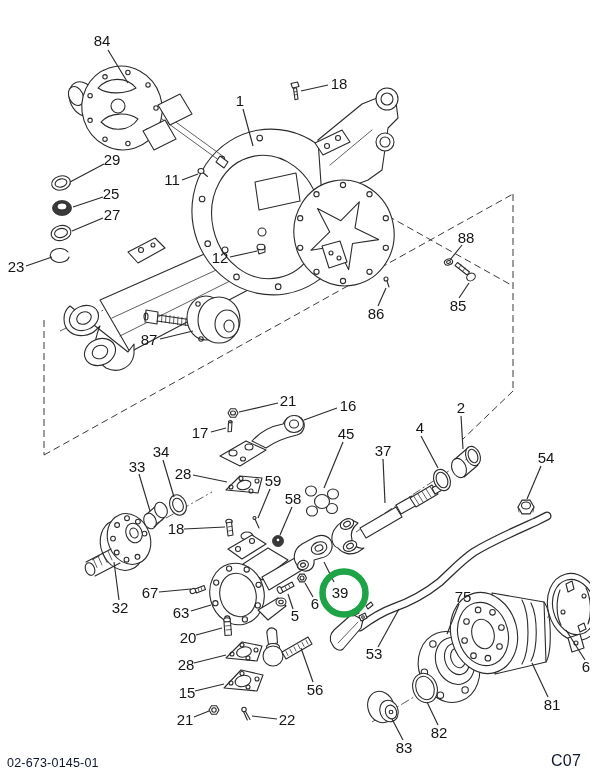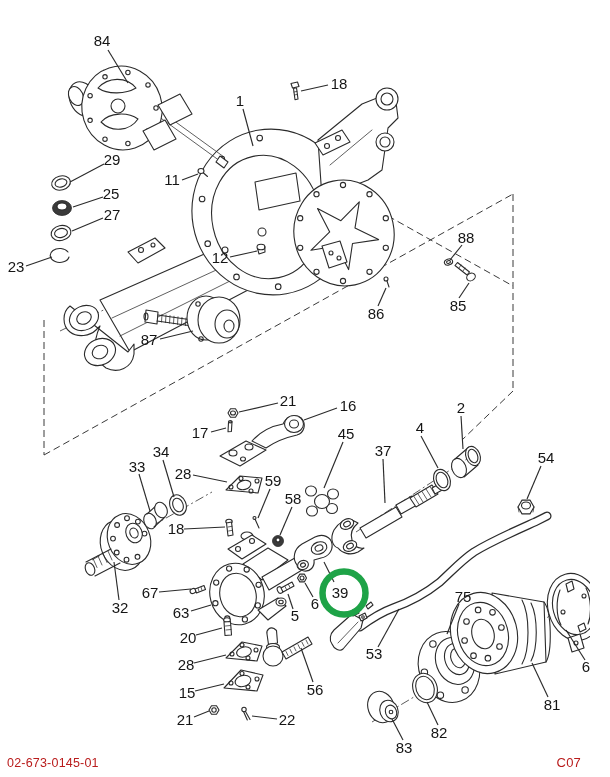--- a/index.html
+++ b/index.html
@@ -9,23 +9,23 @@
   
   .d{stroke:#2b2b2b;fill:none;stroke-width:1.1;stroke-linecap:round;stroke-linejoin:round;}
   .w{fill:#ffffff;}
   .thin{stroke-width:.75;}
   .dash{stroke:#3a3a3a;fill:none;stroke-width:1;stroke-dasharray:7 4;}
   .dashdot{stroke:#4a4a4a;fill:none;stroke-width:.9;stroke-dasharray:9 3 2 3;}
   .dark{fill:#3a3a3a;stroke:#2b2b2b;stroke-width:.8;}
   .leader{stroke:#2b2b2b;stroke-width:1.15;}
   text.callout{font-family:"Liberation Sans",sans-serif;font-size:15px;fill:#151515;}
   .hl{fill:none;stroke-width:6.5;}
-  .code{position:absolute;color:#b91c1c;font-size:12.5px;letter-spacing:.2px;text-align:right;}
+  .code{position:absolute;color:#0f172a;font-size:12.5px;letter-spacing:.2px;text-align:right;}
   #doc-code{left:7px;bottom:7px;}
-  #sheet-code{right:9px;bottom:7px;font-size:13px;}
+  #sheet-code{right:9px;bottom:7px;font-size:16px;}
 </style>
 </head>
 <body>
 
 <div class="page">
 <svg width="610" height="777" viewBox="0 0 610 777">
 
   <g>
     <line class="dash" x1="44" y1="320" x2="44" y2="455"></line>
     <line class="dash" x1="44" y1="455" x2="513" y2="194"></line>

